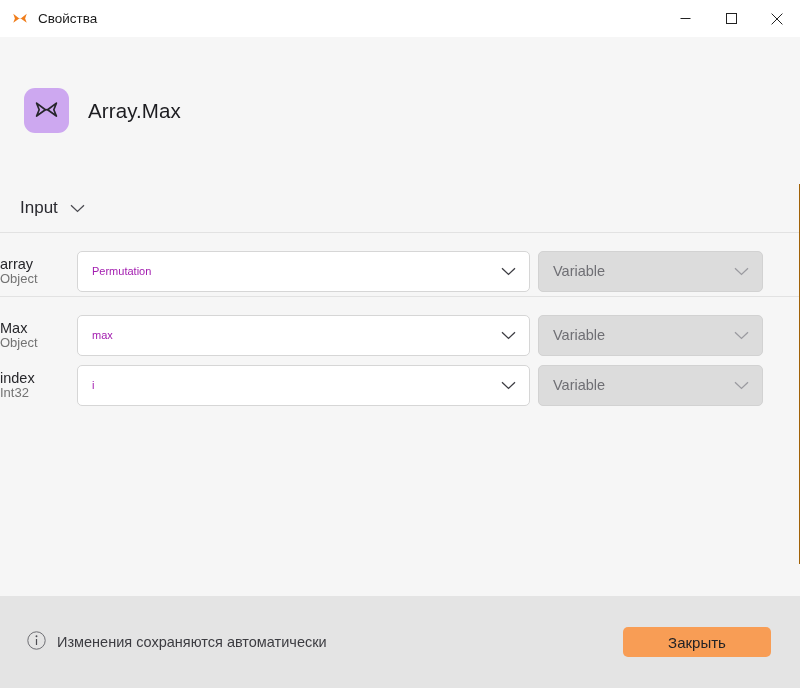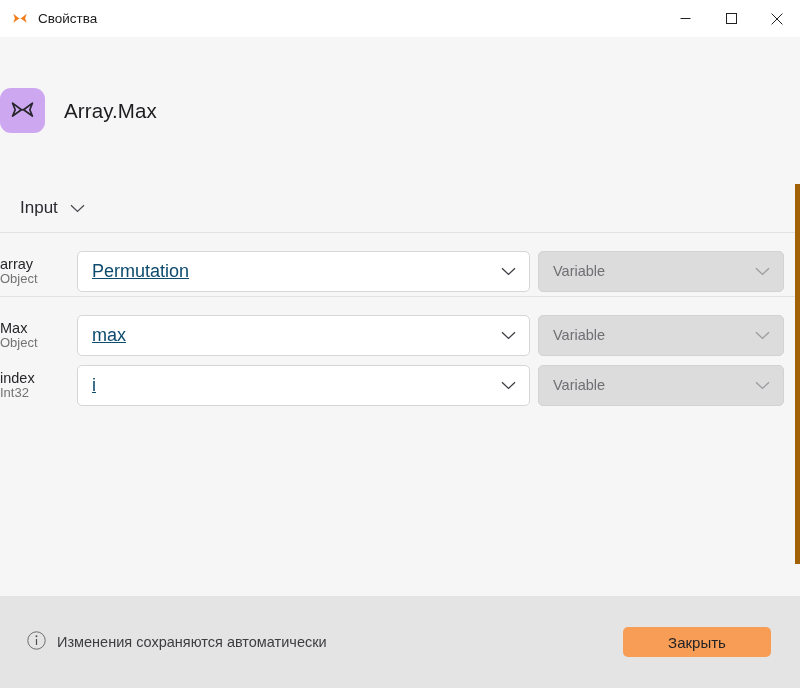--- a/index.html
+++ b/index.html
@@ -52,20 +52,21 @@
     cursor: default;
   }
   .wc-btn svg { display: block; }
 
   
   .app-header {
     flex: 0 0 auto;
     height: 83px;
     display: flex;
     align-items: center;
+    padding-left: 24px;
     gap: 19px;
     background: #f6f6f6;
   }
   .app-icon {
     width: 45px; height: 45px;
     border-radius: 11px;
     background: #cda8f0;
     display: flex; align-items: center; justify-content: center;
     flex: 0 0 auto;
   }
@@ -73,21 +74,21 @@
     font-size: 20.5px;
     color: #1d1d21;
     letter-spacing: 0.1px;
   }
 
   
   .content {
     flex: 1 1 auto;
     background: #f6f6f6;
     overflow: hidden;
-    border-right: 5px solid #a16207;
+    border-right: 1px solid #a16207;
     position: relative;
   }
   .section-header {
     display: flex;
     align-items: center;
     gap: 12px;
     padding-left: 20px;
     height: 48px;
   }
   .section-title {
@@ -131,34 +132,33 @@
     height: 41px;
     background: #ffffff;
     border: 1px solid #d6d6d6;
     border-radius: 5px;
     display: flex;
     align-items: center;
     flex: 0 0 auto;
   }
   .combo .val {
     padding-left: 14px;
-    font-size: 18px;
-    color: #0c4a6e;
-    text-decoration: underline;
+    font-size: 11px;
+    color: #a21caf;
   }
   .combo .chev, .combo-disabled .chev {
     position: absolute;
     right: 13px;
     top: 50%;
     transform: translateY(-50%);
     display: block;
   }
   .combo-disabled {
     position: relative;
-    width: 246px;
+    width: 225px;
     height: 41px;
     background: #dcdcdc;
     border: 1px solid #d2d2d2;
     border-radius: 5px;
     display: flex;
     align-items: center;
     margin-left: 8px;
     flex: 0 0 auto;
   }
   .combo-disabled .val {

